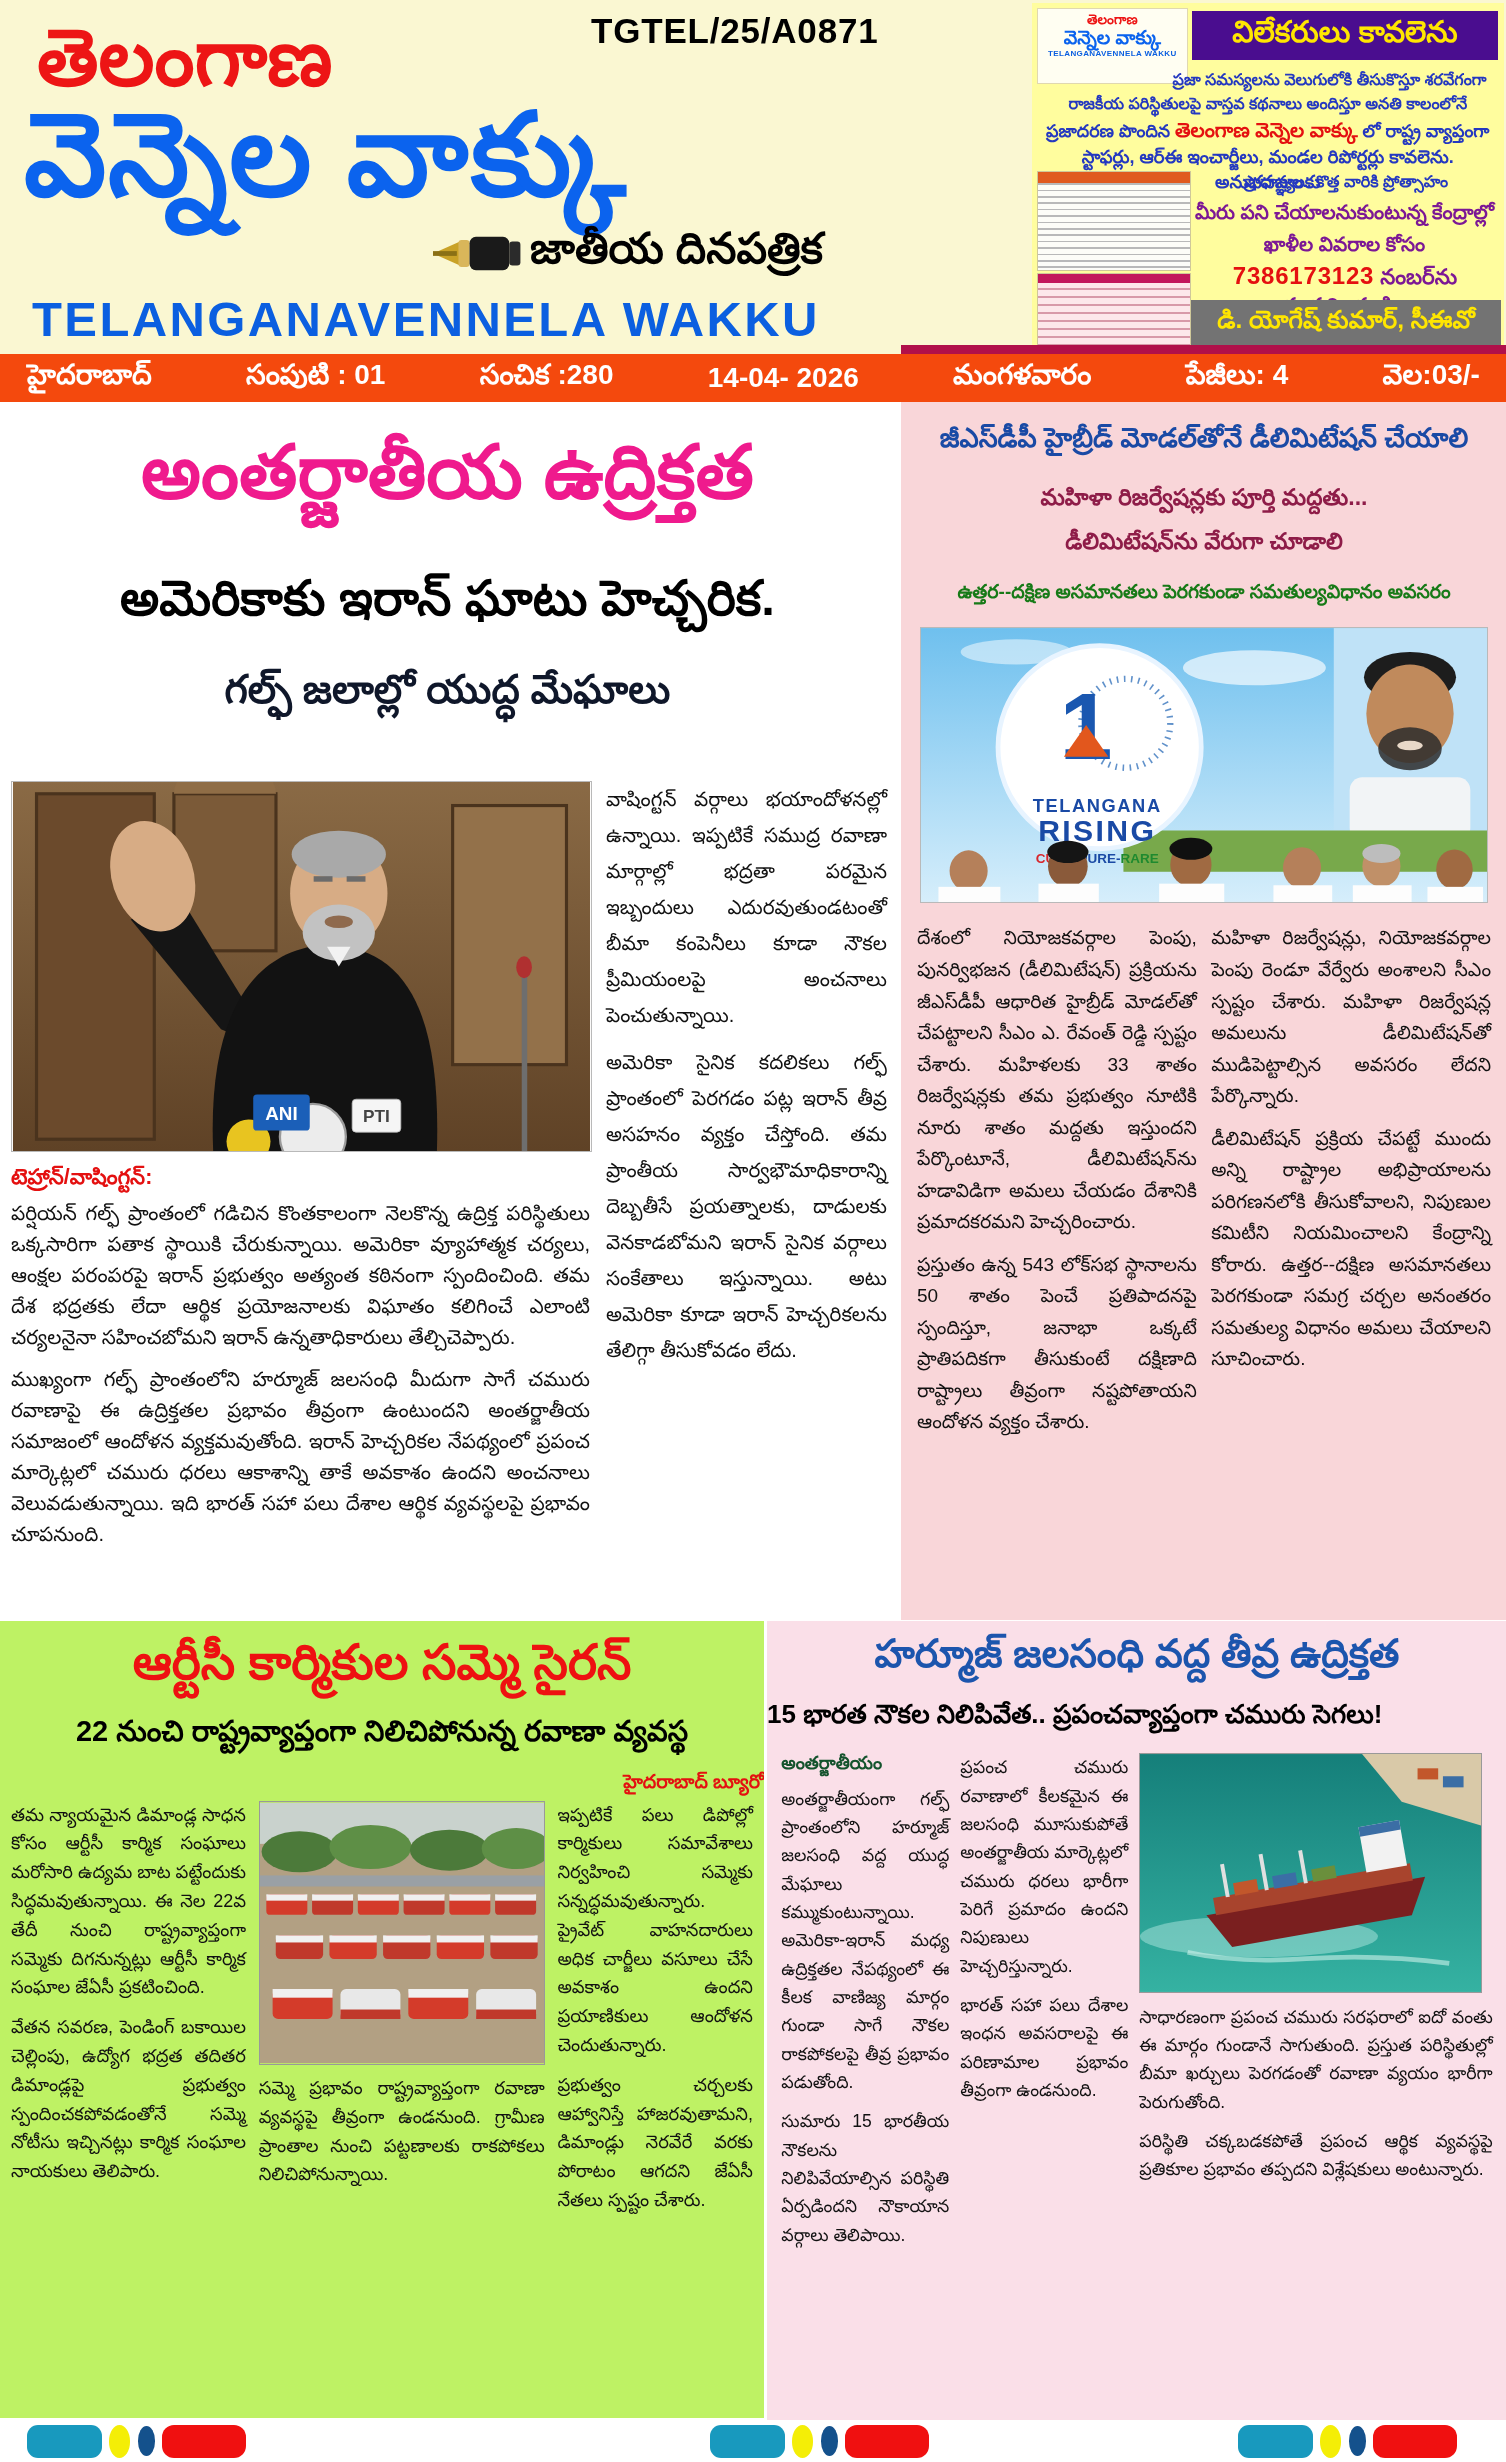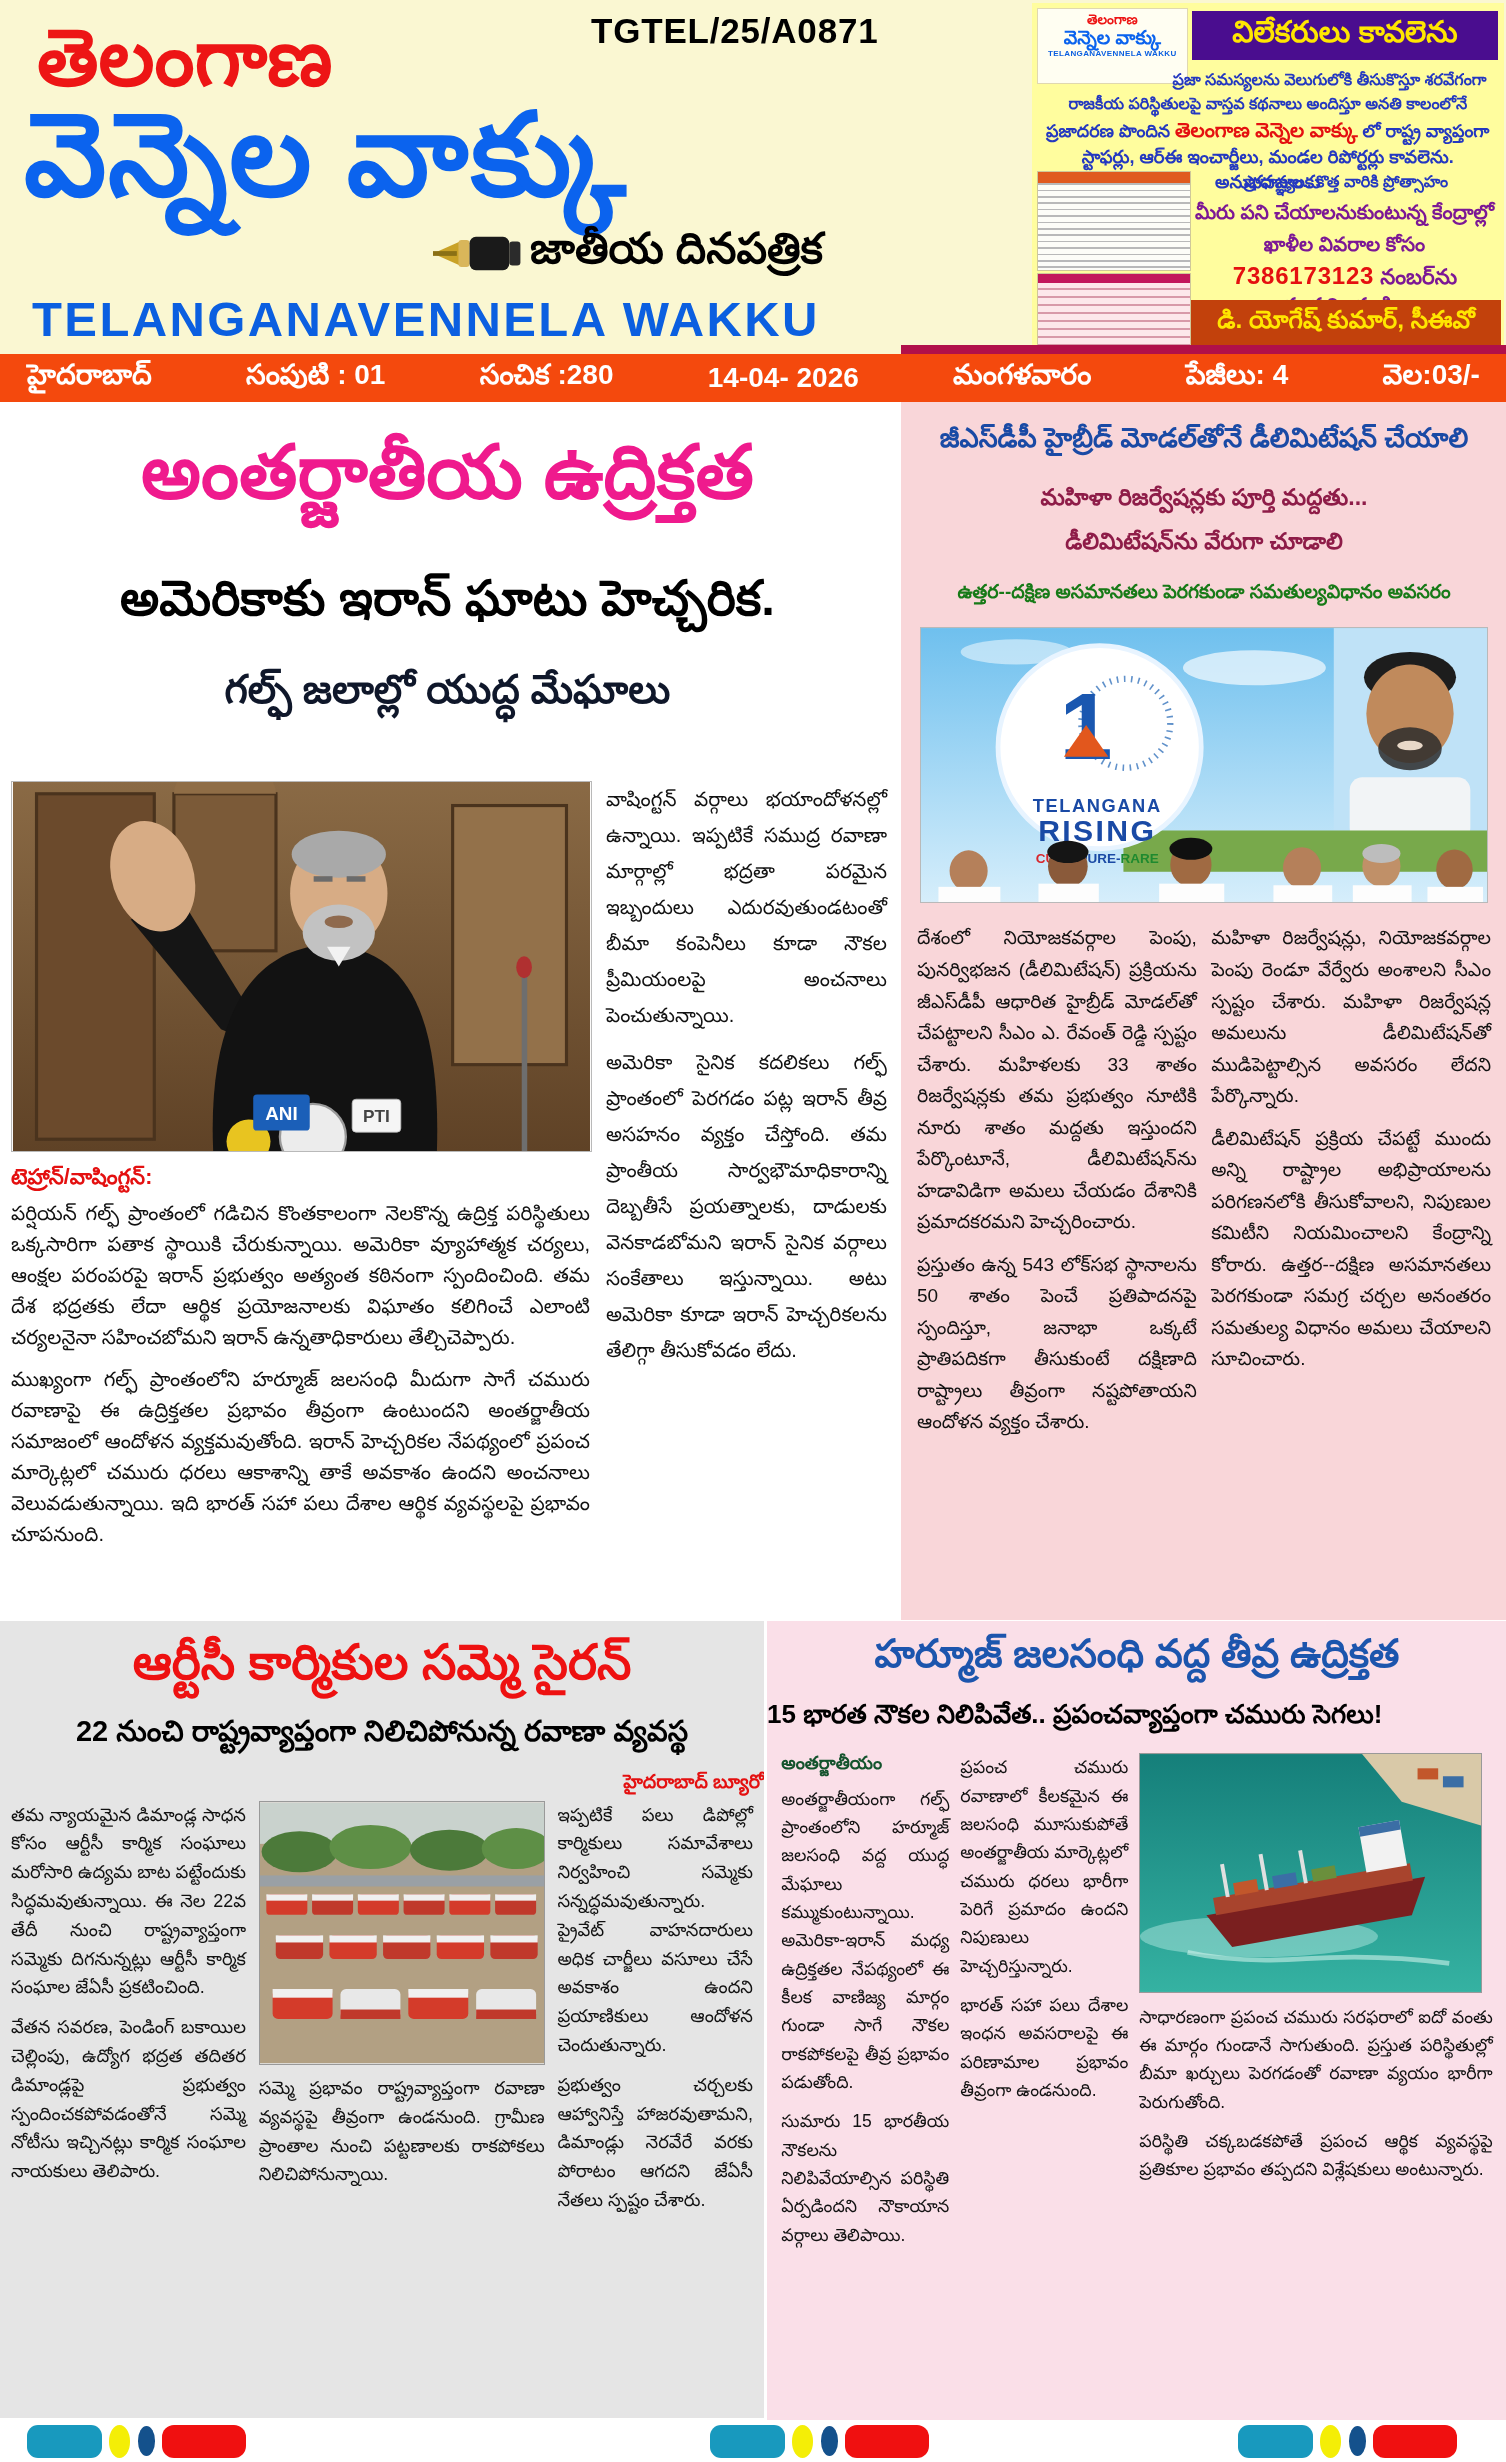--- a/index.html
+++ b/index.html
@@ -34,21 +34,21 @@
   .thumbA{position:absolute;left:0;top:0;width:152px;height:98px;background:#fdfdf8;border:0.8px solid #cfc89a;
           background-image:linear-gradient(#e05a1f 0 11px, transparent 11px),
           repeating-linear-gradient(#fdfdf8 0 4.8px, #b9b9b9 4.8px 6.4px);background-size:100% 100%,100% 100%;}
   .thumbB{position:absolute;left:0;top:102px;width:152px;height:73px;background:#fde8ea;border:0.8px solid #cfc89a;
           background-image:linear-gradient(#c2185b 0 9.5px, transparent 9.5px),
           repeating-linear-gradient(transparent 0 6.4px, #d89aa8 6.4px 8px);}
   .ad-c1{position:absolute;left:157px;top:198px;width:311px;text-align:center;font-size:20px;color:#7c1895;font-weight:800;}
   .ad-c2{position:absolute;left:157px;top:230px;width:311px;text-align:center;font-size:20px;color:#7c1895;font-weight:800;}
   .ad-phone-line{position:absolute;left:156px;top:259px;width:314px;text-align:center;font-size:21.4px;color:#7c1895;font-weight:800;}
   .ad-phone-line .phone{color:#e41010;font-size:24px;letter-spacing:0.8px;}
-  .ad-ceo{position:absolute;left:159px;top:297px;width:310px;height:46px;background:#c2410c;color:#ffe600;
+  .ad-ceo{position:absolute;left:159px;top:297px;width:310px;height:46px;background:#737373;color:#ffe600;
           font-size:24.6px;font-weight:800;display:flex;align-items:center;justify-content:center;white-space:nowrap;}
 
   
   .maroon-line{position:absolute;left:901px;top:345px;width:606px;height:9.5px;background:#b0104a;}
   .datebar{position:absolute;left:0;top:354px;width:1507px;height:48px;background:#f4490d;color:#ffffff;
            display:flex;align-items:center;justify-content:space-between;padding:0 27px;box-sizing:border-box;
            font-size:28px;font-weight:800;}
 
   
   .lead-area{position:absolute;left:0;top:402px;width:895px;height:1218px;background:#fff;overflow:hidden;}
@@ -69,21 +69,21 @@
   .d-headline{margin-top:20.6px;text-align:center;font-size:27px;color:#1a4aa5;font-weight:800;white-space:nowrap;}
   .d-sub{text-align:center;font-weight:800;color:#8e1c48;font-size:23px;}
   .d-sub1{margin-top:24px;} .d-sub2{margin-top:12.7px;}
   .d-sub3{margin-top:20.6px;text-align:center;font-weight:800;color:#177a17;font-size:19px;white-space:nowrap;}
   .d-photo{margin:20.6px auto 0;width:566px;height:274px;}
   .d-cols{display:flex;gap:14.3px;margin:19px 16px 0;}
   .d-col{flex:1;}
   .d-col p{font-size:19px;line-height:1.66;}
 
   
-  .rtc-area{position:absolute;left:0;top:1621px;width:764px;height:797px;background:#e5e5e5;overflow:hidden;}
+  .rtc-area{position:absolute;left:0;top:1621px;width:764px;height:797px;background:#bef264;overflow:hidden;}
   .rtc-headline{margin-top:12.7px;text-align:center;font-size:49px;color:#ee1111;font-weight:800;white-space:nowrap;}
   .rtc-subhead{margin-top:12.7px;text-align:center;font-size:29px;color:#000;font-weight:800;white-space:nowrap;}
   .rtc-dateline{margin:16px 0 3.2px 12.7px;color:#e41010;font-size:19px;font-weight:800;text-align:right;}
   .rtc-cols{display:flex;gap:12.7px;margin:3.2px 11px 0;}
   .rtc-c1{width:235px;} .rtc-c2{width:286px;} .rtc-c3{flex:1;}
   .rtc-cols p{font-size:18px;line-height:1.6;}
   .rtc-photo{display:block;border:0.8px solid #999;margin-bottom:9.5px;}
 
   
   .hormuz-area{position:absolute;left:767px;top:1621px;width:740px;height:803px;background:#fadfe8;overflow:hidden;}

